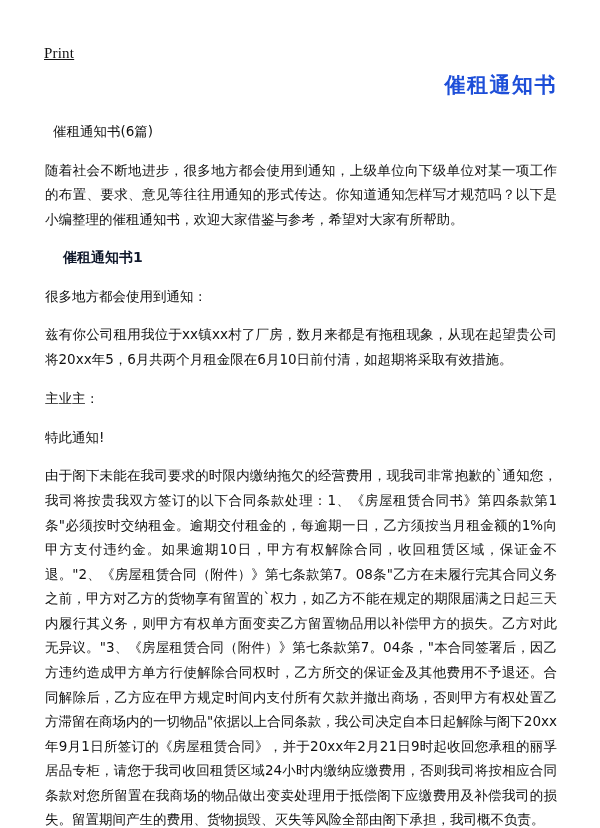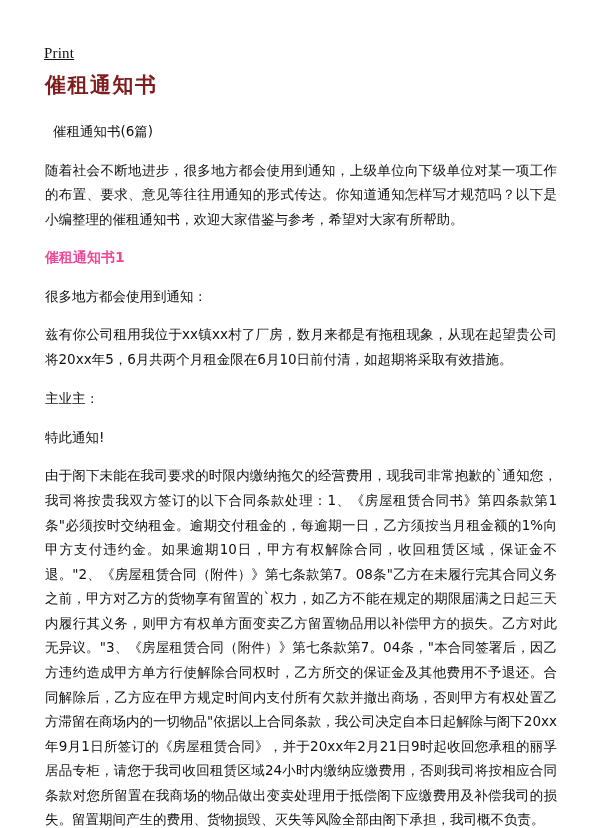--- a/index.html
+++ b/index.html
@@ -34,22 +34,22 @@
   .doc-body {
     position: absolute;
     left: 45px;
     top: 72px;
     width: 512px;
   }
   .doc-title {
     font-family: "DejaVu Sans", sans-serif;
     font-size: 21px;
     font-weight: bold;
-    text-align: left;
-    color: #7f1d1d;
+    text-align: right;
+    color: #1d4ed8;
     letter-spacing: 1.5px;
     margin: 0 0 22px 0;
     line-height: 1.3;
   }
   .subtitle {
     font-size: 13.5px;
     color: #111111;
     margin: 0 0 16px 8px;
     line-height: 1.5;
   }
@@ -61,22 +61,22 @@
     text-align: justify;
     text-justify: inter-ideograph;
     word-break: break-all;
   }
   p.para-tight {
     margin-bottom: 14px;
   }
   h3.sec-head {
     font-size: 14px;
     font-weight: bold;
-    color: #ec4899;
-    margin: 0 0 15px 0;
+    color: #0f172a;
+    margin: 0 0 15px 18px;
     line-height: 1.6;
   }
   .para-long {
     line-height: 1.80;
     margin-bottom: 0;
   }
 </style>
 </head>
 <body>
 

